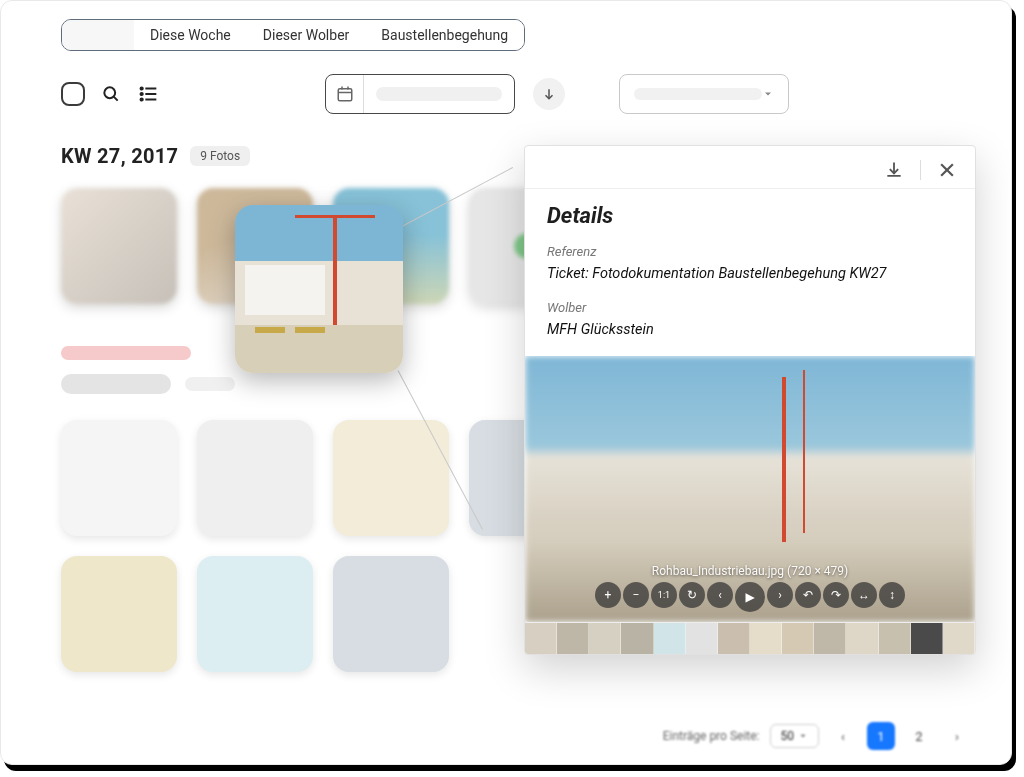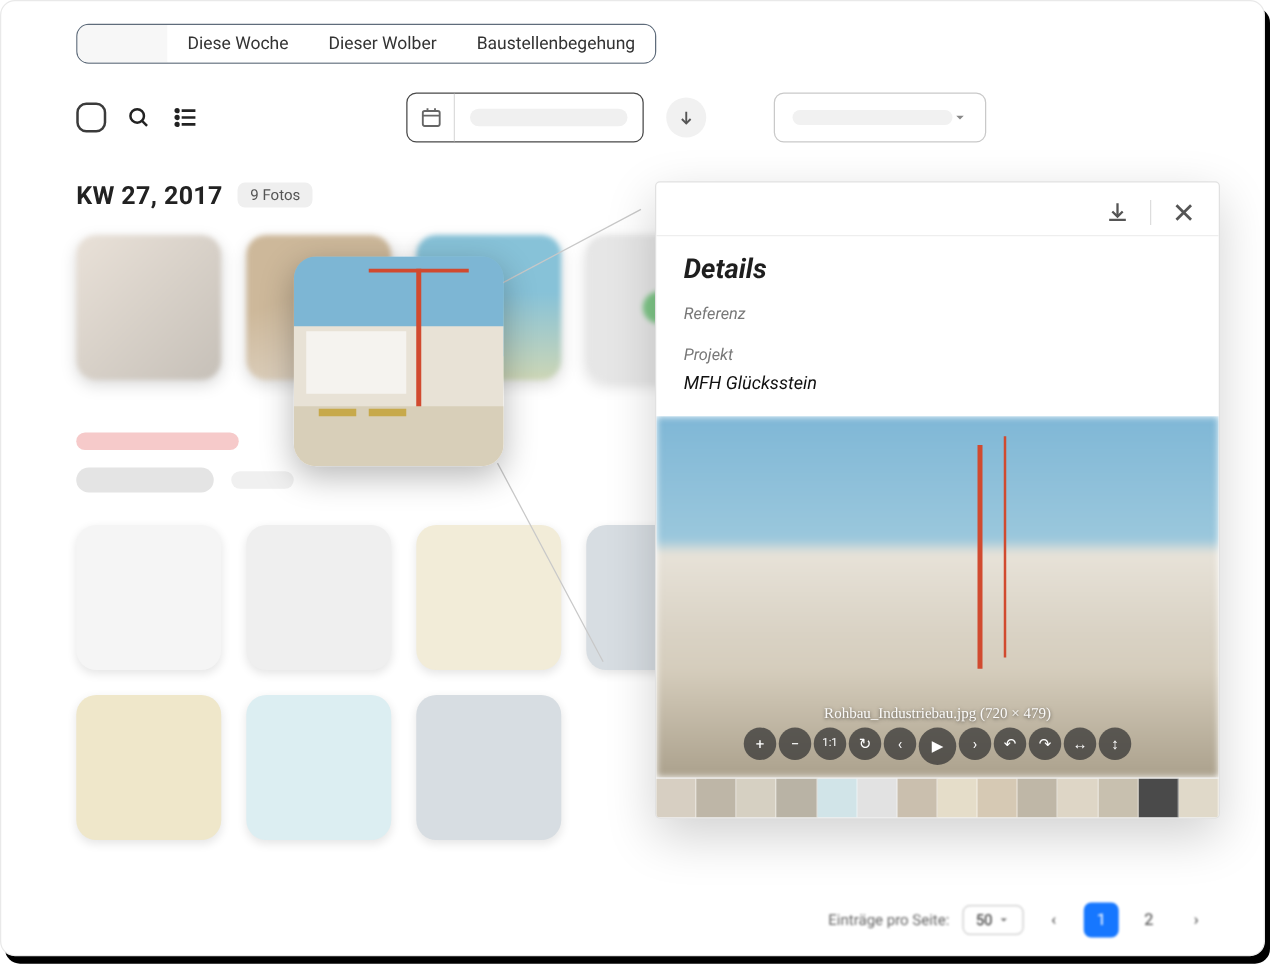--- a/index.html
+++ b/index.html
@@ -272,21 +272,20 @@
     box-shadow: 20px -8px 0 -1px #d14a2f;
   }
   .viewer-caption {
     position:absolute;
     bottom: 44px;
     width:100%;
     text-align:center;
     font-size:12px;
     color: rgba(255,255,255,.95);
     text-shadow: 0 1px 3px rgba(0,0,0,.6);
-    font-family: Liberation Serif, serif;
   }
   .viewer-controls {
     position:absolute;
     bottom: 10px;
     width:100%;
     display:flex;
     justify-content:center;
     gap: 2px;
   }
   .ctrl {
@@ -461,24 +460,25 @@
           <line x1="5" y1="5" x2="19" y2="19"></line>
           <line x1="19" y1="5" x2="5" y2="19"></line>
         </svg>
     </div>
   </div>
 
   <div class="details-body">
     <div class="details-title">Details</div>
 
     <div class="field-label">Referenz</div>
+    <div class="field-value">Ticket: Fotodokumentation Baustellenbegehung KW27</div>
 
     <div class="two-col">
       <div>
-        <div class="field-label">Projekt</div>
+        <div class="field-label">Wolber</div>
         <div class="field-value" style="">MFH Glücksstein</div>
       </div>
     </div>
   </div>
 
   <div class="viewer">
     <div class="viewer-img"></div>
     <div class="crane"></div>
     <div class="viewer-caption">Rohbau_Industriebau.jpg (720 × 479)</div>
     <div class="viewer-controls">

